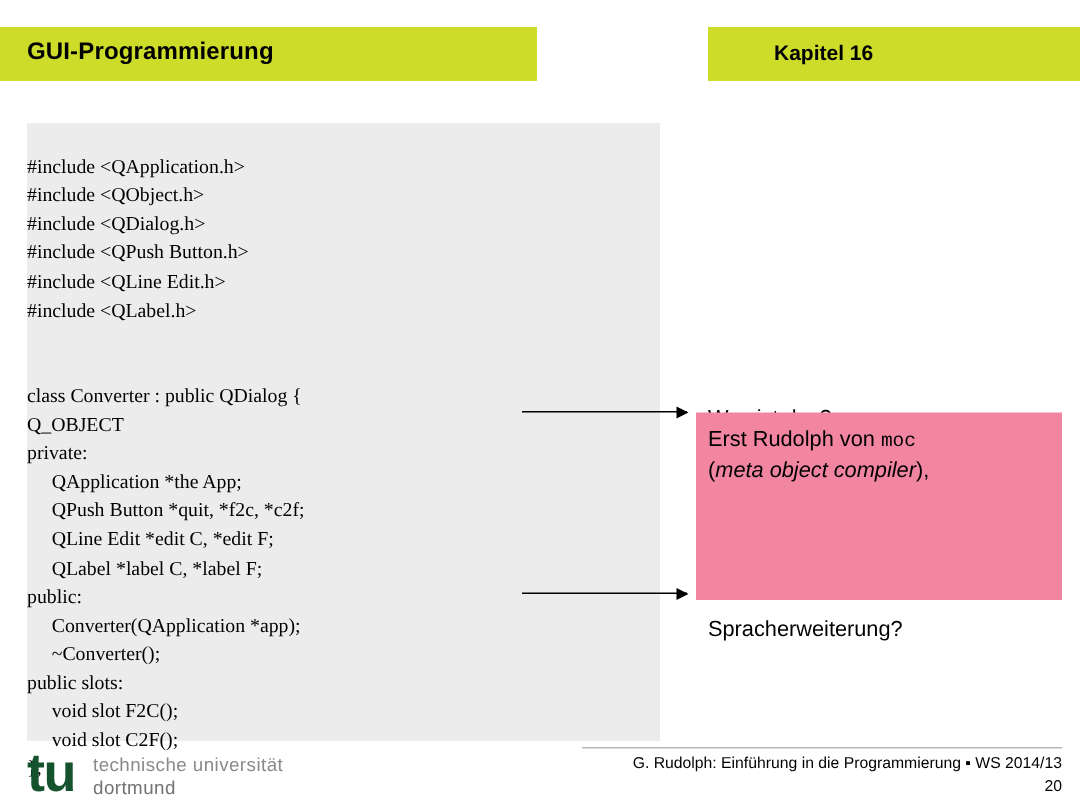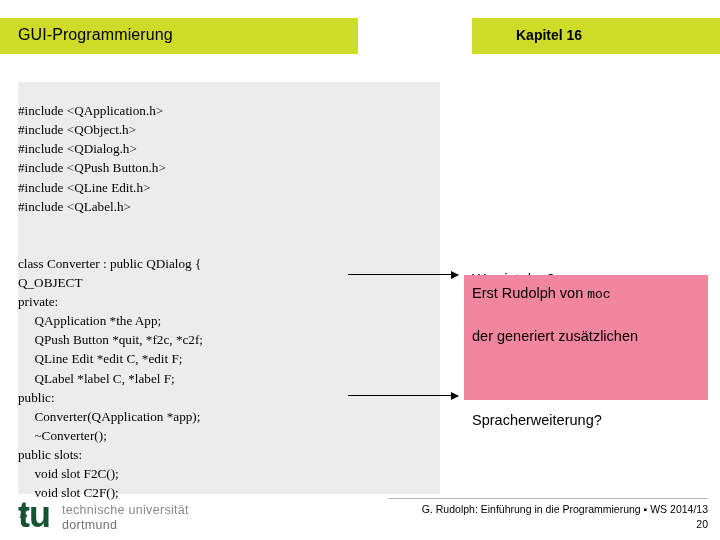--- a/index.html
+++ b/index.html
@@ -22,21 +22,21 @@
     top: 18px;
     width: 720px;
     height: 36px;
     background: #cddb29;
   }
   .header-title {
     position: absolute;
     left: 18px;
     top: 26px;
     font-size: 16px;
-    font-weight: normal;
+    font-weight: bold;
     color: #000000;
     letter-spacing: 0.1px;
   }
   .header-chapter {
     position: absolute;
     left: 478px;
     top: 27px;
     font-size: 14px;
     font-weight: bold;
     color: #000000;
@@ -228,22 +228,22 @@
 };</pre>
 
 <div class="arrow arrow-1"></div>
 <div class="arrow arrow-2"></div>
 
 <div class="annot-question-1">Was ist das?</div>
 
 <div class="pink-box"></div>
 <div class="pink-text">
   <span><span>Erst Rudolph von </span><span class="mono">moc</span></span><br>
+  <span><span>(</span><span class="ital">meta object compiler</span><span>),</span></span><br>
   <br>
-  <span>der generiert zusätzlichen</span><br>
   <br>
 </div>
 
 <div class="annot-question-2">Spracherweiterung?</div>
 
 <div class="footer-rule"></div>
 <div class="footer-credit">G. Rudolph: Einführung in die Programmierung ▪ WS 2014/13</div>
 <div class="footer-page">20</div>
 
 <div class="logo">

